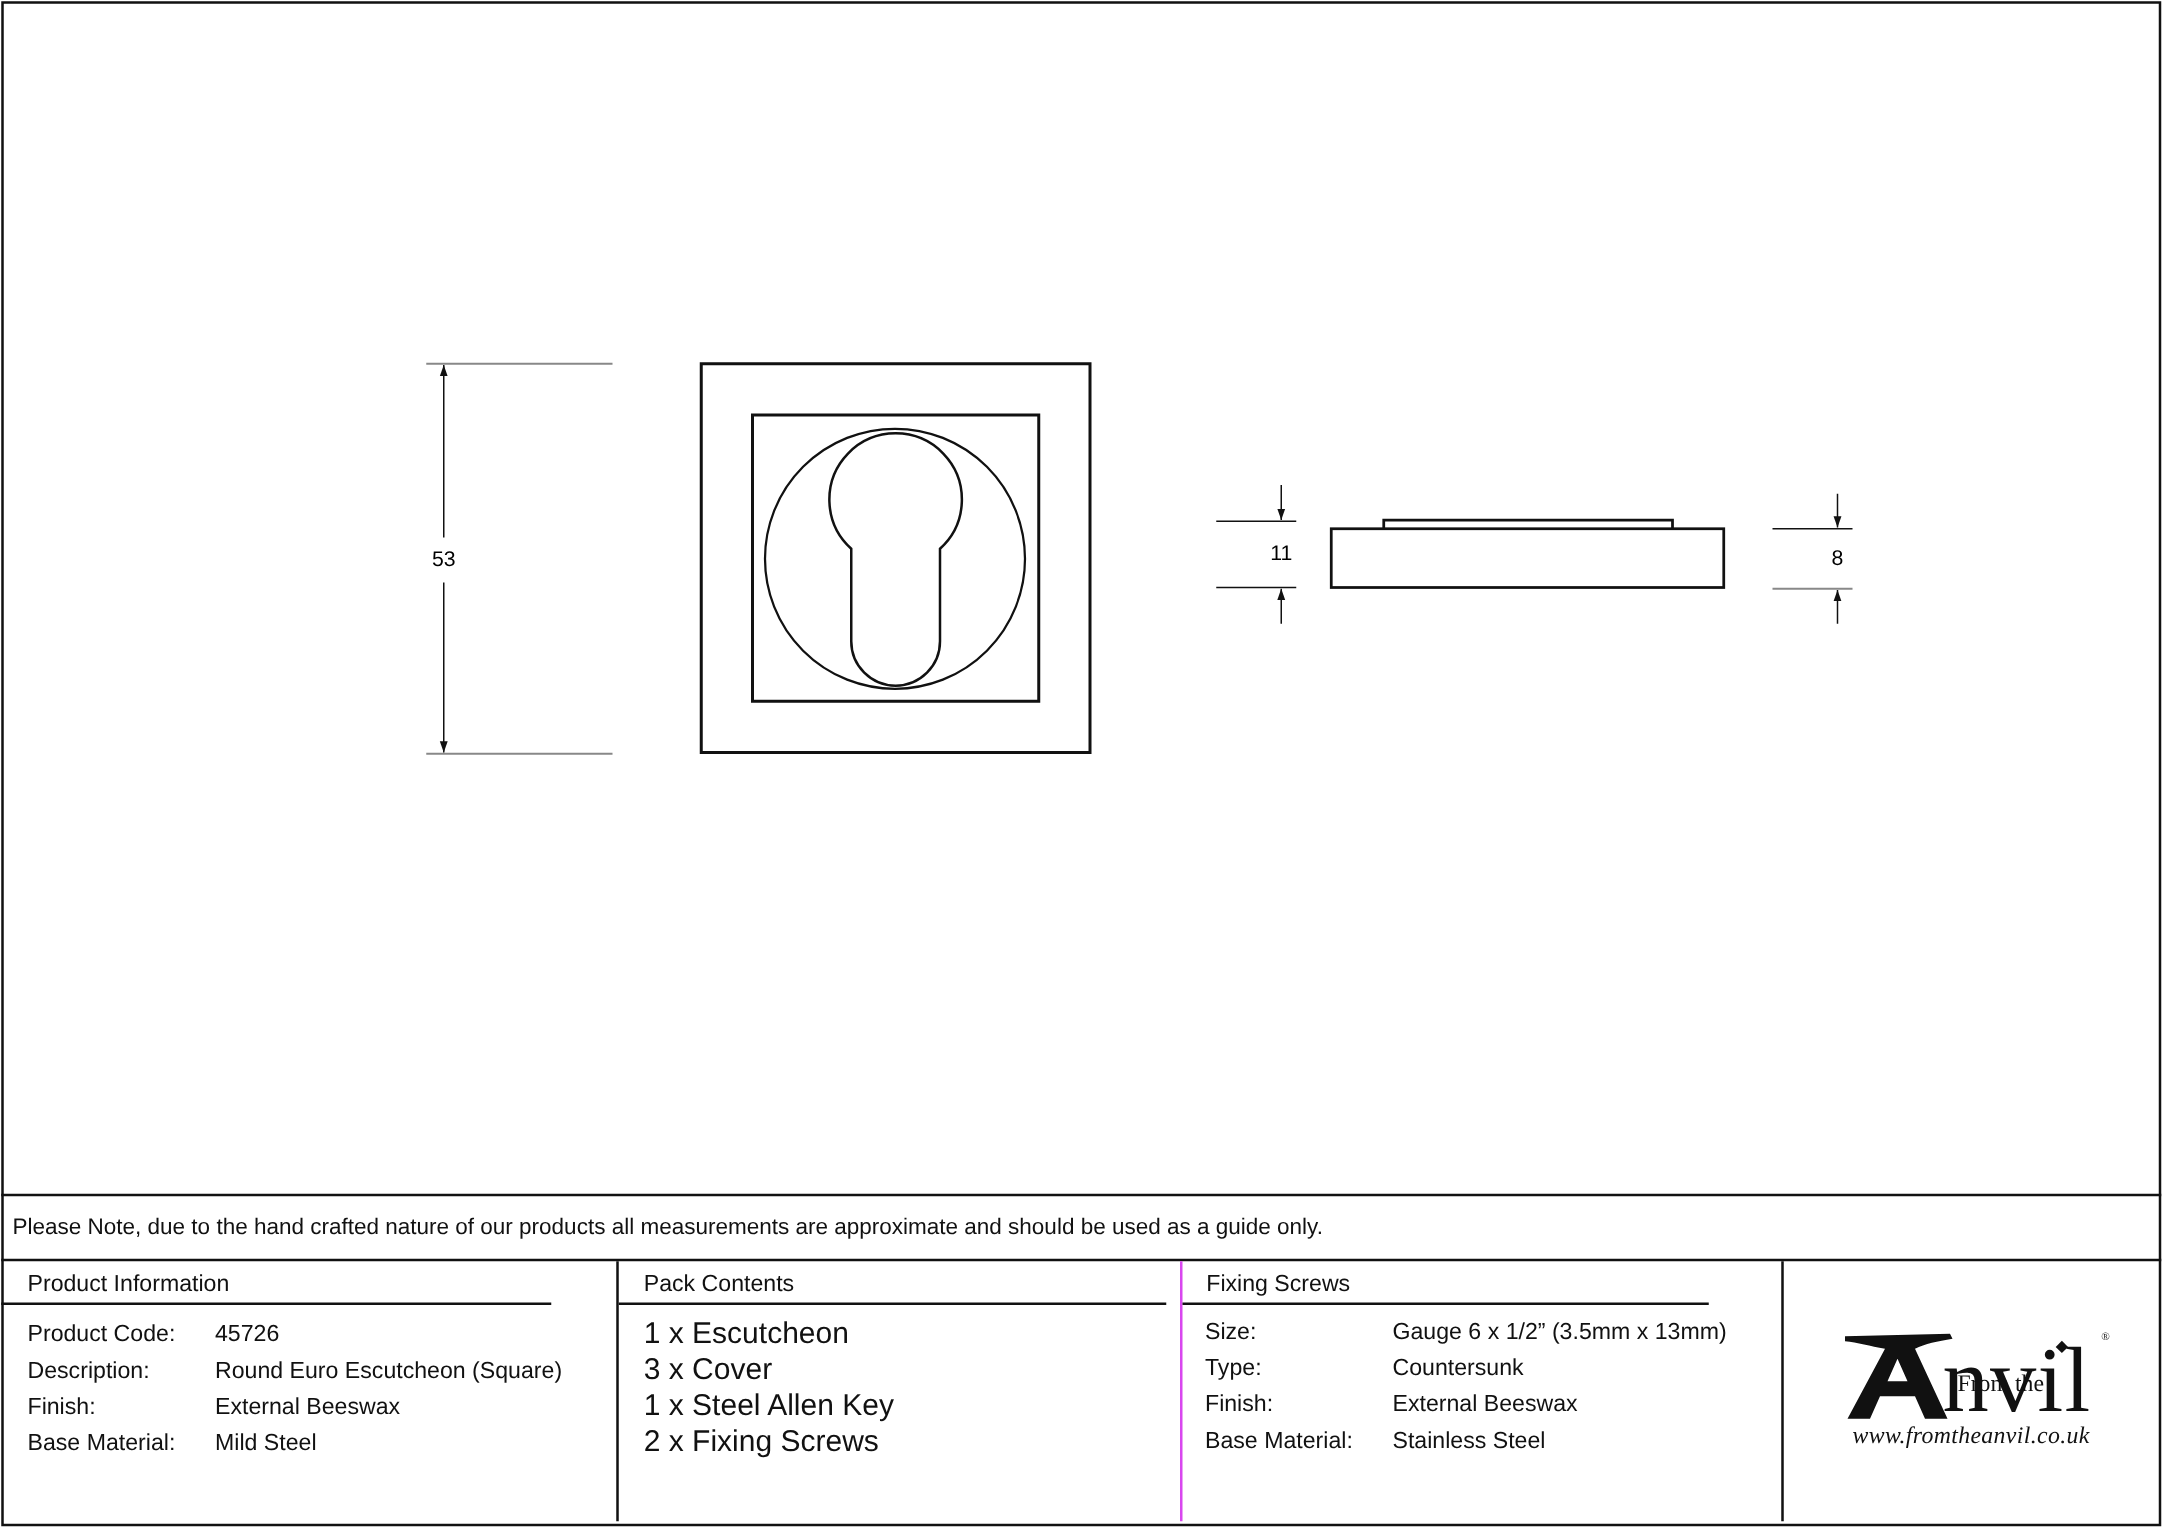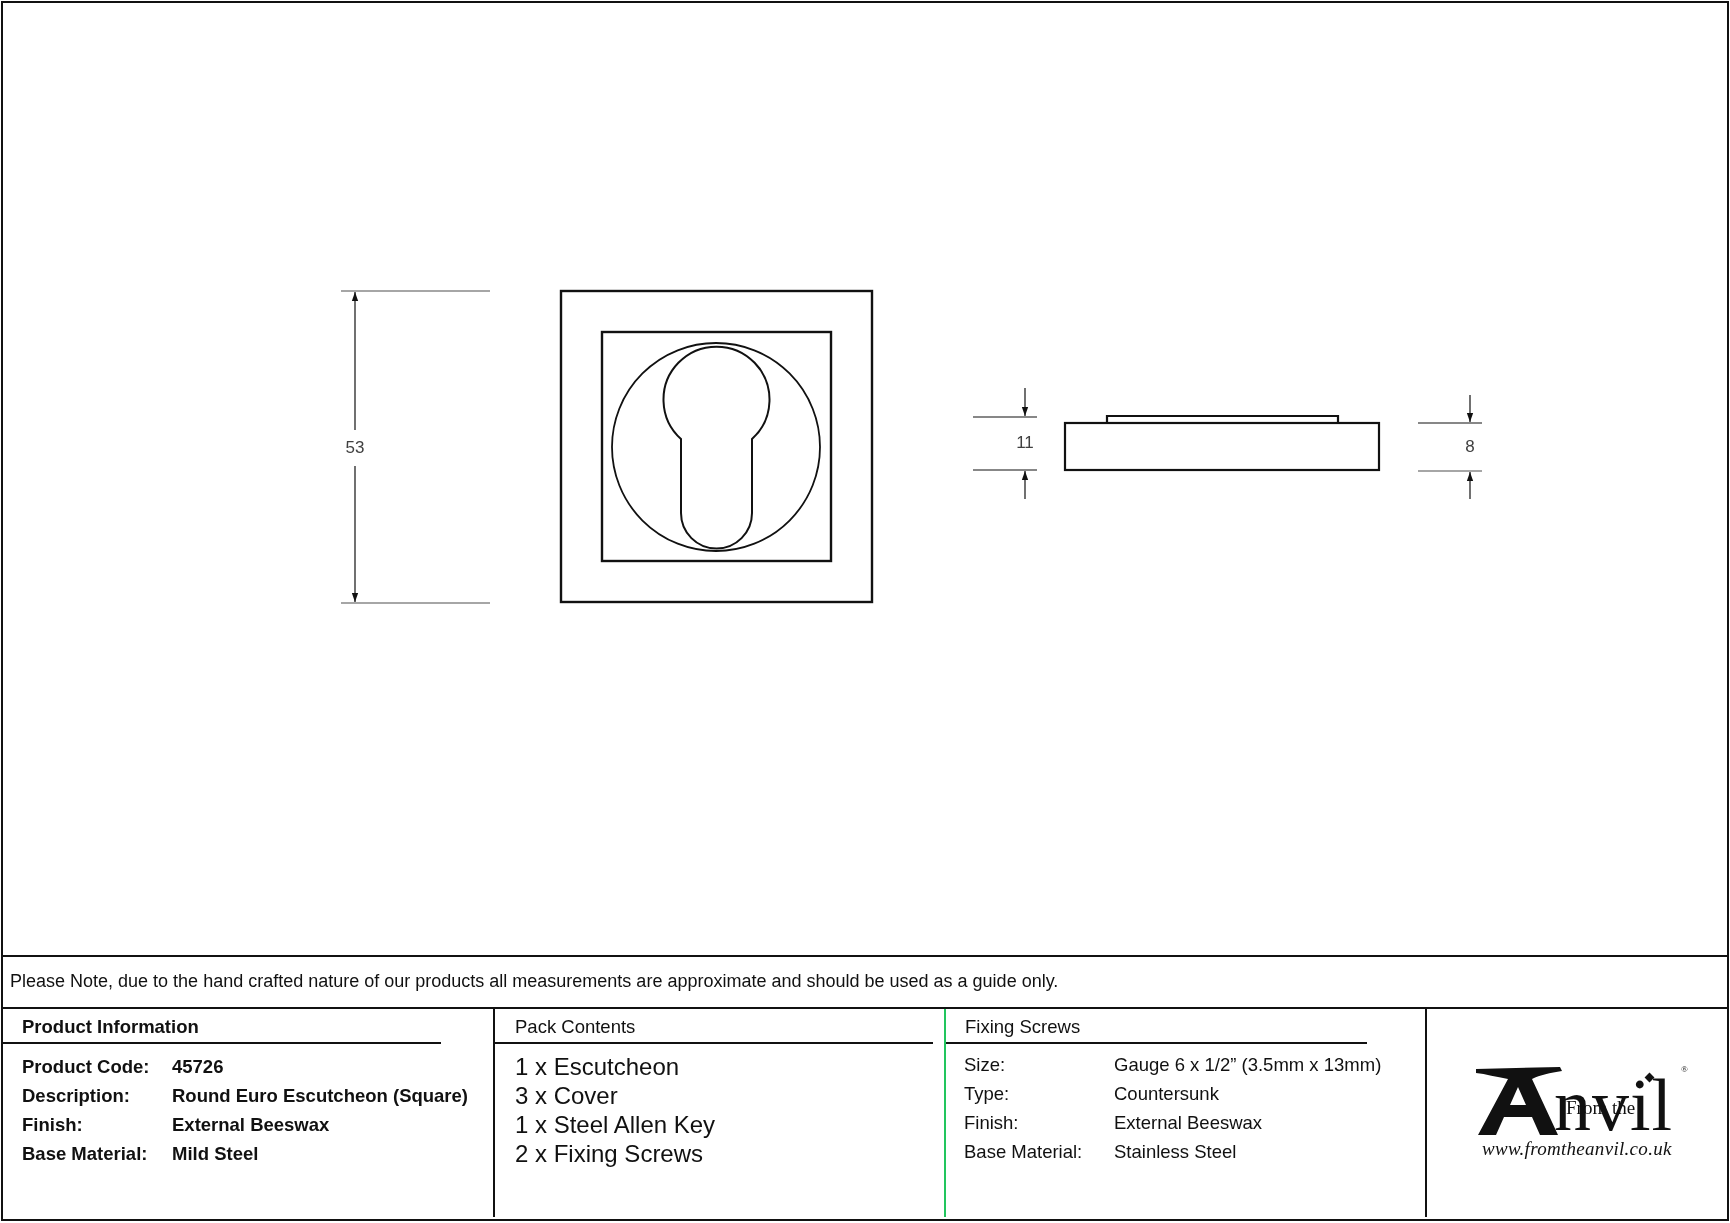--- a/index.html
+++ b/index.html
@@ -1,31 +1,31 @@
 <!DOCTYPE html>
 <html><head>
   <meta charset="utf-8">
   <style>
     html, body { margin: 0; padding: 0; background: #ffffff; }
     body { width: 1730px; height: 1223px; position: relative; overflow: hidden;
            font-family: "Liberation Sans", "DejaVu Sans", sans-serif; color: #111; }
     .sheet { position: absolute; left: 1px; top: 1px; width: 1724px; height: 1216px;
              border: 2px solid #111; box-sizing: content-box; }
     .drawing { position: absolute; left: 0; top: 0; width: 1730px; height: 950px; }
-    .dim-label { position: absolute; font-size: 17px; color: #404040; transform: translate(-50%, -50%);
+    .dim-label { position: absolute; font-size: 17px; color: #000000; transform: translate(-50%, -50%);
                  background: #fff; padding: 0 2px; line-height: 20px; }
     .note-row { position: absolute; left: 1px; top: 955px; width: 1728px; height: 52px;
                 border-top: 2px solid #111; box-sizing: border-box; }
     .note-text { position: absolute; left: 9px; top: 14px; font-size: 18px; white-space: nowrap; }
     .table { position: absolute; left: 1px; top: 1007px; width: 1728px; height: 210px;
              border-top: 2px solid #111; box-sizing: border-box; }
     .col { position: absolute; top: 0; bottom: 0; box-sizing: border-box; }
-    .col.c1 { left: 0; width: 440px; font-weight: bold; }
+    .col.c1 { left: 0; width: 440px; }
     .col.c2 { left: 492px; width: 440px; border-left: 2px solid #111; }
-    .col.c3 { left: 943px; width: 423px; border-left: 2px solid #22c55e; }
+    .col.c3 { left: 943px; width: 423px; border-left: 2px solid #d946ef; }
     .col.c4 { left: 1424px; width: 304px; border-left: 2px solid #111; }
     .col-head { height: 35px; border-bottom: 2px solid #111; box-sizing: border-box; position: relative; }
     .col-head span { position: absolute; top: 7px; font-size: 18.5px; white-space: nowrap; }
     .c1 .col-head span { left: 21px; }
     .c2 .col-head span { left: 20px; }
     .c3 .col-head span { left: 19px; }
     .col-body { position: relative; padding-top: 12px; }
     .kv { position: relative; height: 29px; font-size: 18.5px; white-space: nowrap; }
     .kv .k { position: absolute; left: 21px; top: 0; }
     .c1 .kv .v { position: absolute; left: 171px; top: 0; }

